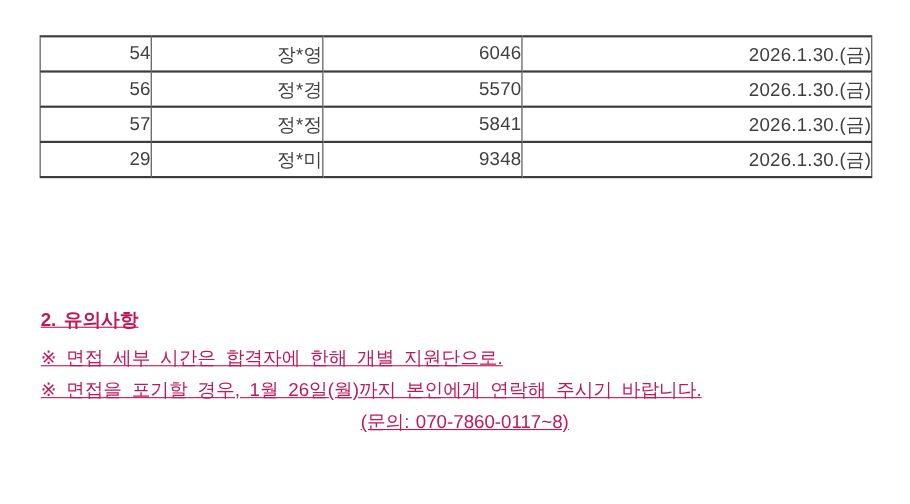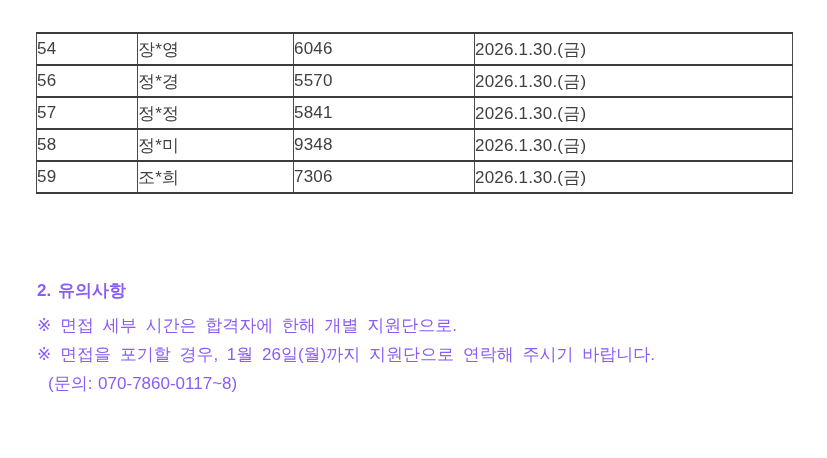--- a/index.html
+++ b/index.html
@@ -23,51 +23,53 @@
     width: 756px;
     border-collapse: collapse;
     table-layout: fixed;
   }
   .interview-table td {
     border-top: 2px solid #3d3d3d;
     border-bottom: 2px solid #3d3d3d;
     border-left: 1px solid #4a4a4a;
     border-right: 1px solid #4a4a4a;
     height: 30px;
-    text-align: left;
+    text-align: right;
     vertical-align: middle;
     font-size: 17px;
     color: #404040;
     letter-spacing: 0.2px;
     padding: 0;
   }
   .notes {
     position: absolute;
     left: 37px;
     top: 280px;
     width: 760px;
     font-size: 17px;
-    color: #8b5cf6;
+    color: #be185d;
+    text-decoration: underline;
   }
   .notes-heading {
     font-weight: bold;
     font-size: 17px;
     line-height: 22px;
     margin-bottom: 9px;
     word-spacing: 2px;
   }
   .note-line {
     line-height: 29px;
     word-spacing: 4px;
     white-space: nowrap;
   }
   .note-contact {
     line-height: 29px;
     padding-left: 11px;
     word-spacing: 1px;
+    text-align: center;
   }
 </style>
 </head>
 <body>
 
 <div class="page">
 
   <table class="interview-table">
     <colgroup>
       <col style="width:101px">
@@ -88,34 +90,28 @@
           <td>5570</td>
           <td>2026.1.30.(금)</td>
         </tr>
         <tr>
           <td>57</td>
           <td>정*정</td>
           <td>5841</td>
           <td>2026.1.30.(금)</td>
         </tr>
         <tr>
-          <td>58</td>
+          <td>29</td>
           <td>정*미</td>
           <td>9348</td>
-          <td>2026.1.30.(금)</td>
-        </tr>
-        <tr>
-          <td>59</td>
-          <td>조*희</td>
-          <td>7306</td>
           <td>2026.1.30.(금)</td>
         </tr>
       </tbody>
   </table>
 
   <div class="notes">
     <div class="notes-heading">2. 유의사항</div>
     <div class="note-line">※ 면접 세부 시간은 합격자에 한해 개별 지원단으로.</div>
-    <div class="note-line">※ 면접을 포기할 경우, 1월 26일(월)까지 지원단으로 연락해 주시기 바랍니다.</div>
+    <div class="note-line">※ 면접을 포기할 경우, 1월 26일(월)까지 본인에게 연락해 주시기 바랍니다.</div>
     <div class="note-contact">(문의: 070-7860-0117~8)</div>
   </div>
 
 </div>
 
 </body></html>

